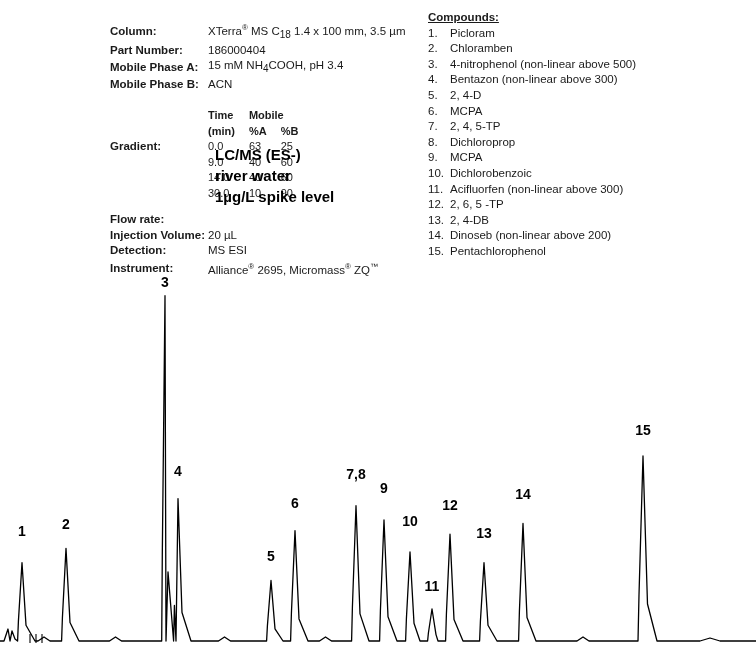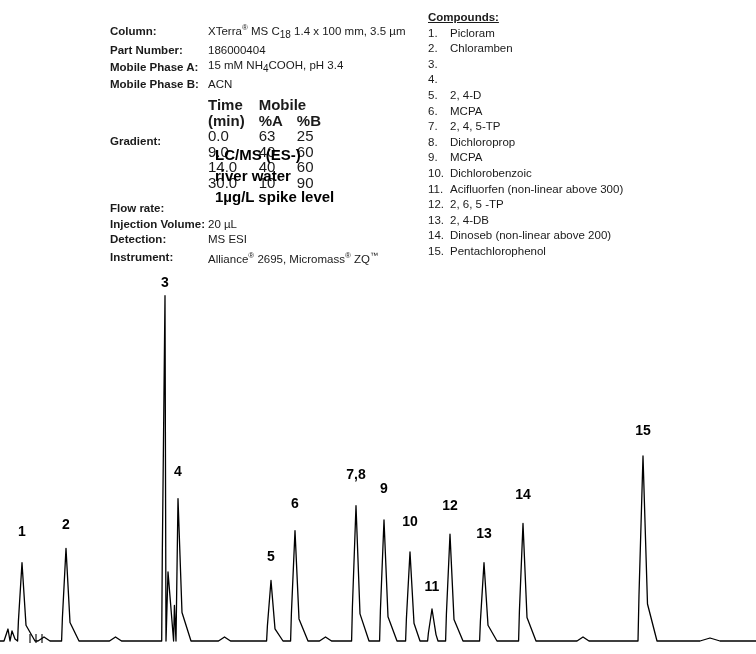--- a/index.html
+++ b/index.html
@@ -41,23 +41,23 @@
     font-size: 10px;
     vertical-align: sub;
   }
   .sup {
     font-size: 8px;
     vertical-align: super;
   }
 
   
   #gradient-table {
-    margin-top: 5px;
+    margin-top: 16px;
     border-collapse: collapse;
-    font-size: 15px;
+    font-size: 11px;
   }
   #gradient-table td, #gradient-table th {
     padding: 0 14px 0 0;
     text-align: left;
     font-weight: normal;
     line-height: 15.5px;
   }
   #gradient-table th {
     font-weight: bold;
   }
@@ -212,23 +212,25 @@
   <div class="cmp-row">
     <span class="cmp-num">1.</span>
     <span>Picloram</span>
   </div>
   <div class="cmp-row">
     <span class="cmp-num">2.</span>
     <span>Chloramben</span>
   </div>
   <div class="cmp-row">
     <span class="cmp-num">3.</span>
+    <span>4-nitrophenol (non-linear above 500)</span>
   </div>
   <div class="cmp-row">
     <span class="cmp-num">4.</span>
+    <span>Bentazon (non-linear above 300)</span>
   </div>
   <div class="cmp-row">
     <span class="cmp-num">5.</span>
     <span>2, 4-D</span>
   </div>
   <div class="cmp-row">
     <span class="cmp-num">6.</span>
     <span>MCPA</span>
   </div>
   <div class="cmp-row">

